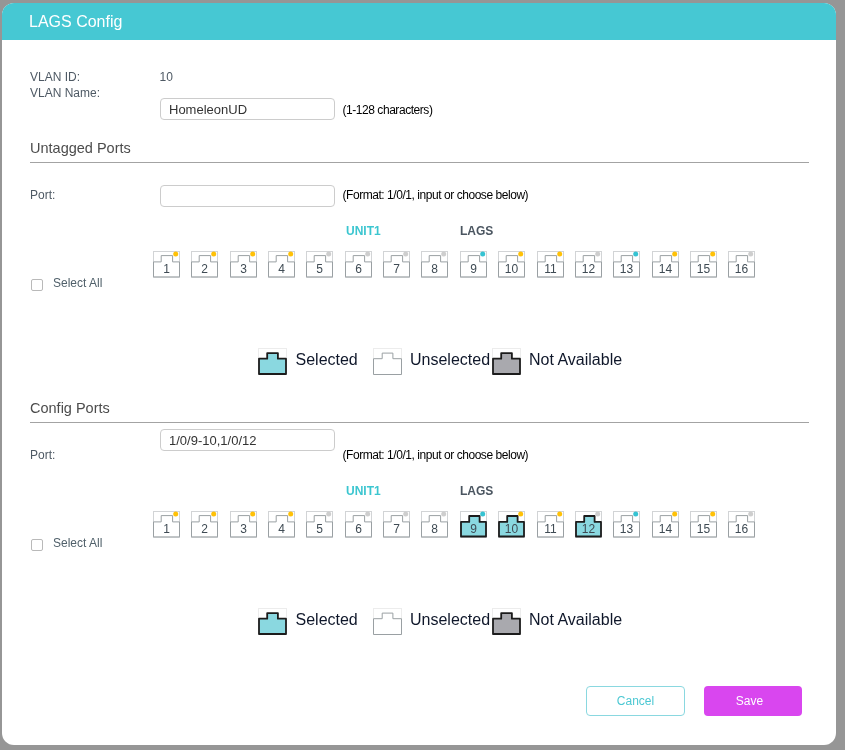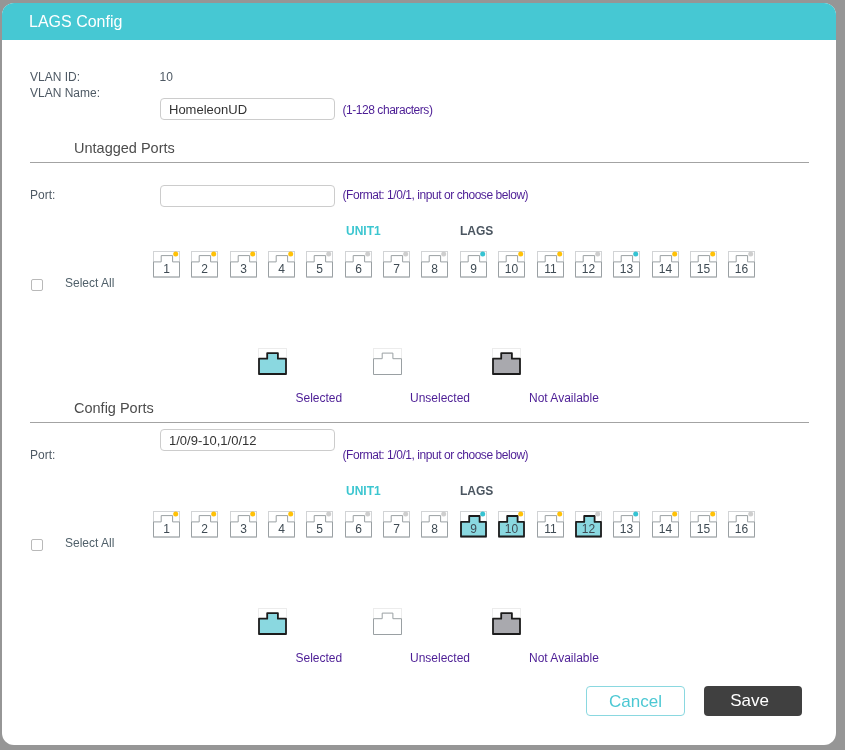--- a/index.html
+++ b/index.html
@@ -1,32 +1,32 @@
 <!DOCTYPE html>
 <html><head><meta charset="utf-8">
 <style>
 * { margin:0; padding:0; box-sizing:border-box; }
 html,body { width:845px; height:750px; background:#969696; font-family:"Liberation Sans", sans-serif; position:relative; }
 .card { position:absolute; left:2px; top:3px; width:834px; height:742px; background:#fff; border-radius:12px; }
 .hdr { position:absolute; left:2px; top:3px; width:834px; height:37px; background:#46c8d3; color:#fff; font-size:16px; line-height:37px; padding-left:27px; border-radius:12px 12px 0 0; }
 .lbl { position:absolute; font-size:12px; color:#4e5964; }
 .val { position:absolute; font-size:12px; color:#4e5964; }
 .inp { position:absolute; width:175px; height:22px; border:1px solid #ccc; border-radius:4px; font-family:"Liberation Sans", sans-serif; font-size:13px; color:#333; padding:0 8px; outline:none; background:#fff; }
-.hint { position:absolute; font-size:12px; letter-spacing:-0.45px; color:#4c1d95; }
-.sect { position:absolute; font-size:14.5px; color:#4c4c4c;margin-left:44px; }
+.hint { position:absolute; font-size:12px; letter-spacing:-0.45px; color:#000000; }
+.sect { position:absolute; font-size:14.5px; color:#4c4c4c; }
 .hr { position:absolute; left:30px; width:779px; height:1px; background:#a3a3a3; }
 .tab { position:absolute; font-size:12px; font-weight:bold; color:#4a5560; }
 .tabon { color:#3cc6d0; }
 .port, .leg { position:absolute; line-height:0; }
 .cb { position:absolute; width:12px; height:12px; border:1px solid #b9b9b9; border-radius:2px; background:#fff; }
-.sall { position:absolute; font-size:12px; color:#50606a;margin-left:12px; }
-.legt { position:absolute; font-size:12px; color:#4c1d95;margin-top:40px; }
-.btn { position:absolute; top:686px; height:30px; border-radius:4px; font-size:17px; text-align:center; line-height:29px; }
+.sall { position:absolute; font-size:12px; color:#50606a; }
+.legt { position:absolute; font-size:16px; color:#0f172a; }
+.btn { position:absolute; top:686px; height:30px; border-radius:4px; font-size:12px; text-align:center; line-height:29px; }
 .cancel { left:586px; width:99px; border:1px solid #8ad8e0; color:#4cc8d3; background:#fff; }
-.save { left:704px; width:98px; background:#404040; color:#fff; line-height:30px; padding-right:7px; }
+.save { left:704px; width:98px; background:#d946ef; color:#fff; line-height:30px; padding-right:7px; }
 </style></head>
 <body>
 <div class="card"></div>
 <div class="hdr">LAGS Config</div>
 <div class="lbl" style="left:30px;top:70px;">VLAN ID:</div>
 <div class="val" style="left:159.5px;top:70px;">10</div>
 <div class="lbl" style="left:30px;top:86px;">VLAN Name:</div>
 <input class="inp" style="left: 160px; top: 98px;" value="HomeleonUD" readonly="">
 <div class="hint" style="left:342.5px;top:103px;">(1-128 characters)</div>
 <div class="sect" style="left:30px;top:139.5px;">Untagged Ports</div>

